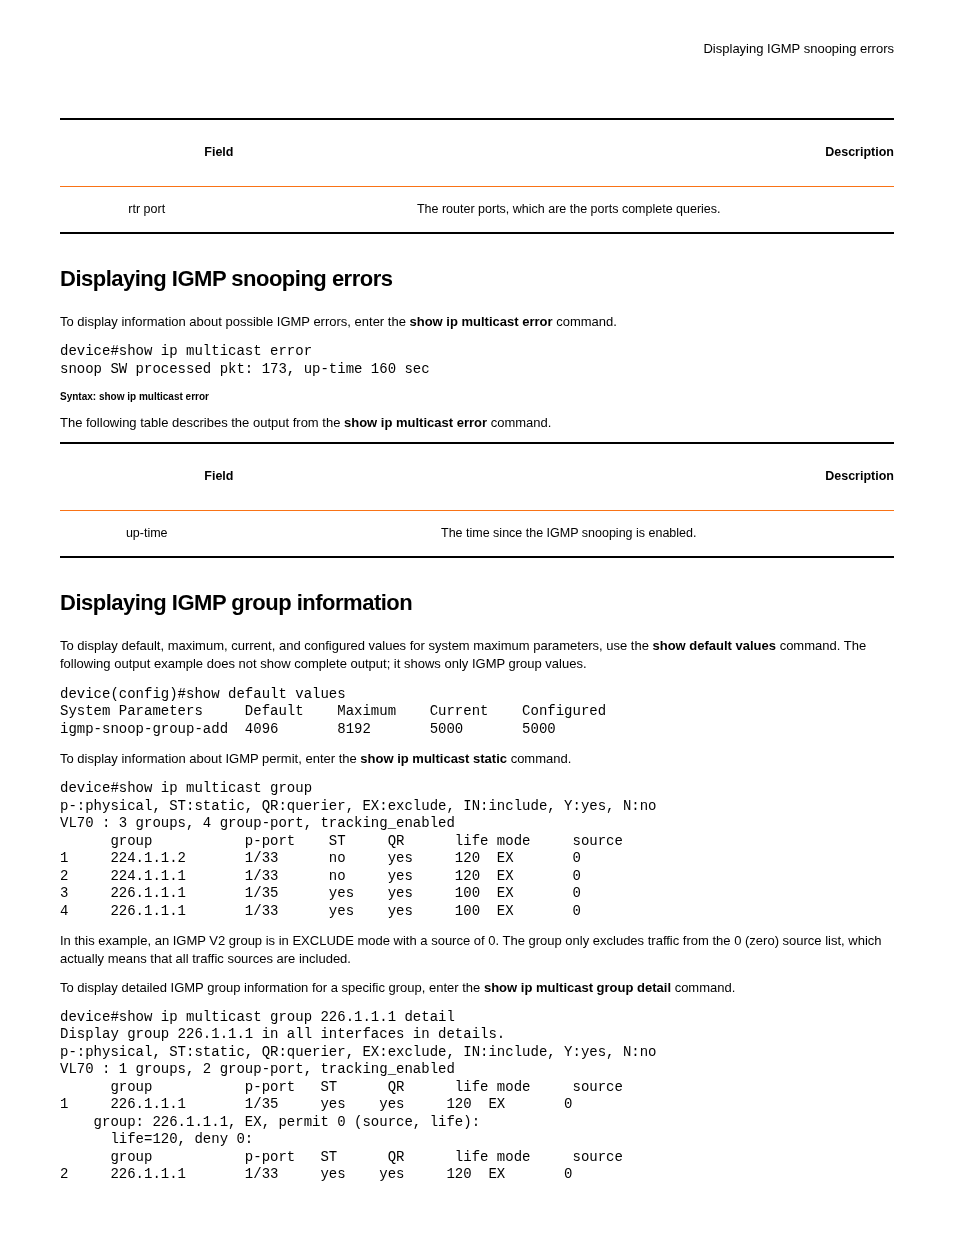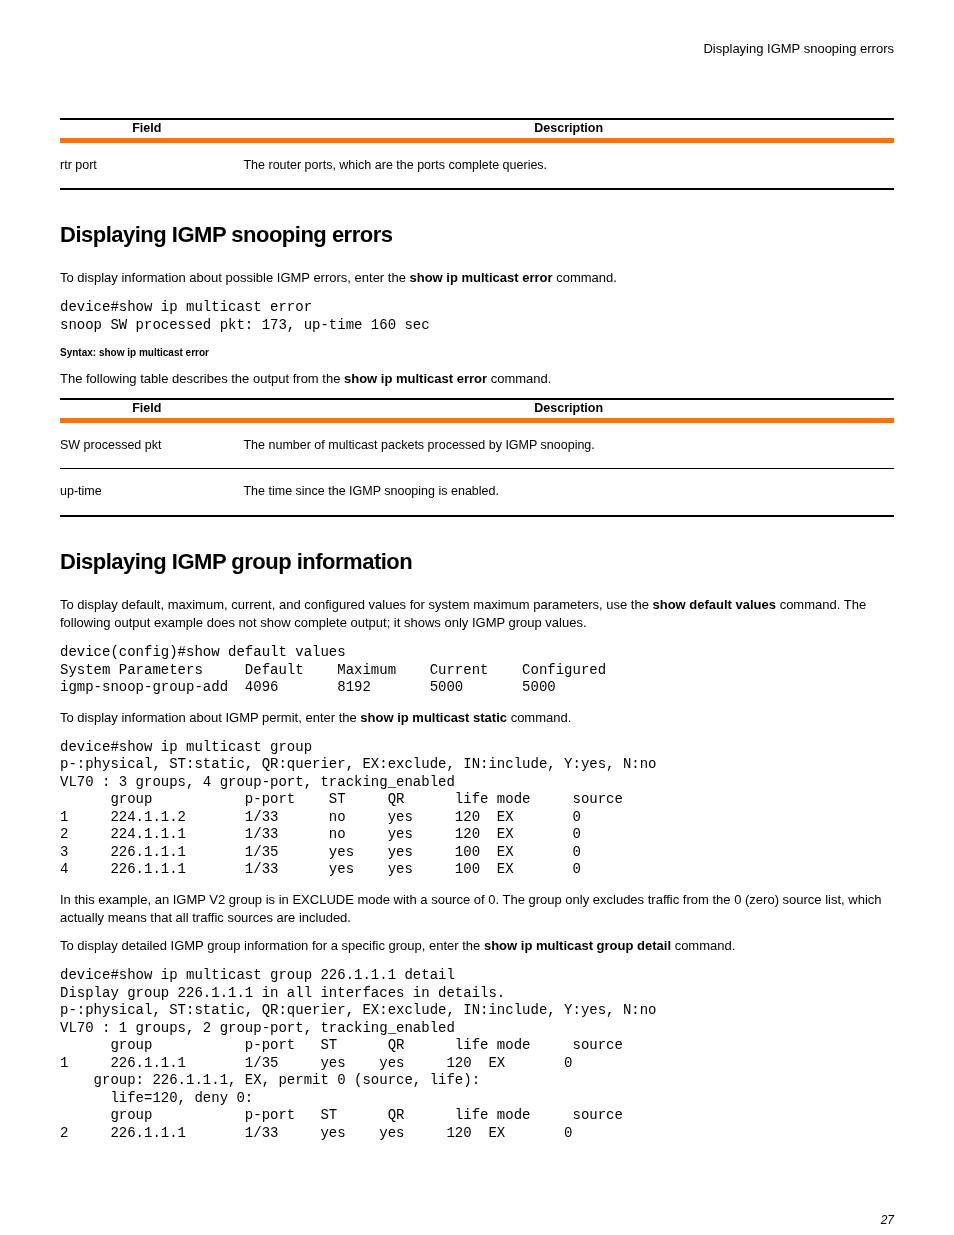--- a/index.html
+++ b/index.html
@@ -24,30 +24,31 @@
     margin: 30px 0 18px 0;
     letter-spacing: -0.5px;
   }
   table.desc {
     width: 100%;
     border-collapse: collapse;
     margin: 10px 0 20px 0;
     font-size: 12.5px;
   }
   table.desc th {
-    text-align: center;
-    padding: 0 0;
+    text-align: right;
+    padding: 24px 0;
     border-top: 2px solid #000;
-    border-bottom: 5px solid #f97316;
+    border-bottom: 1px solid #f97316;
     font-weight: bold;
   }
   table.desc td {
     padding: 14px 0;
     border-bottom: 1px solid #000;
     vertical-align: top;
+    text-align: center;
   }
   table.desc tr:last-child td {
     border-bottom: 2px solid #000;
   }
   table.desc .col1 { width: 22%; padding-right: 10px;}
   .para { margin: 10px 0; font-size: 13px; }
   .code {
     font-family: "Courier New", monospace;
     font-size: 14px;
     white-space: pre;
@@ -98,24 +99,20 @@
   <span>The following table describes the output from the </span><span class="bold">show ip multicast error</span><span> command.</span>
 </div>
 
 <table class="desc">
   <tbody>
       <tr>
     <th class="col1">Field</th>
     <th>Description</th>
   </tr>
   <tr>
-    <td class="col1">SW processed pkt</td>
-    <td>The number of multicast packets processed by IGMP snooping.</td>
-  </tr>
-  <tr>
     <td class="col1">up-time</td>
     <td>The time since the IGMP snooping is enabled.</td>
   </tr>
 </tbody>
   </table>
 
 <h2>Displaying IGMP group information</h2>
 
 <div class="para">
   <span>To display default, maximum, current, and configured values for system maximum parameters, use the </span><span class="bold">show default values</span><span> command. The following output example does not show complete output; it shows only IGMP group values.</span>

